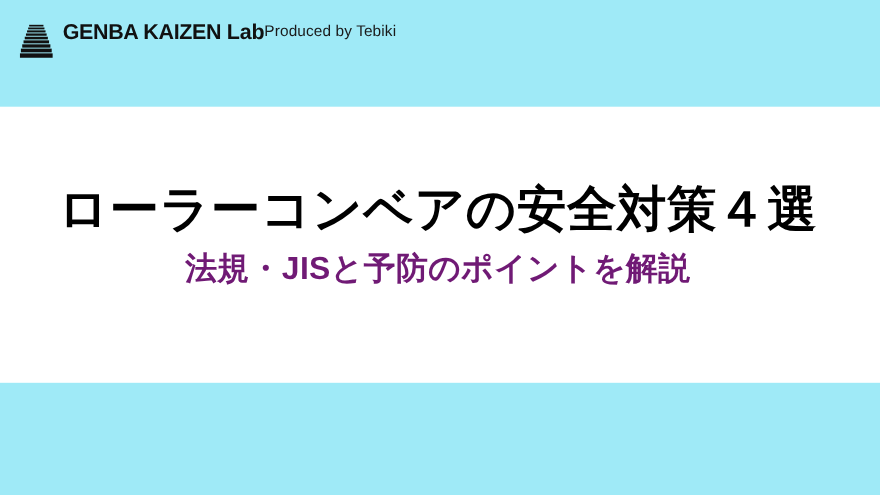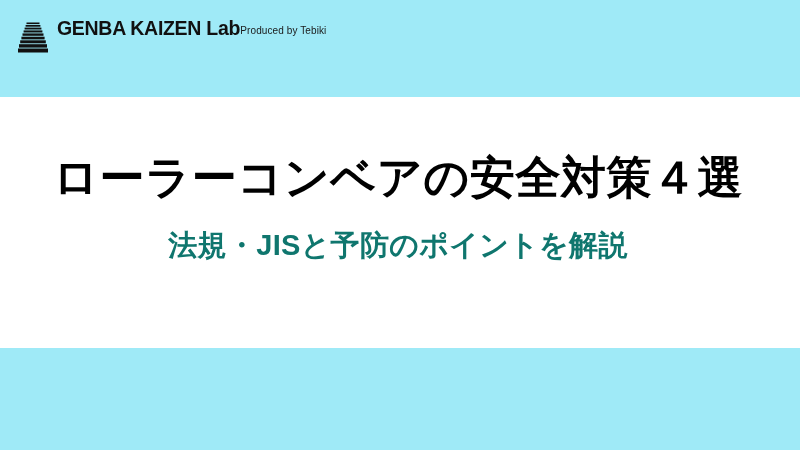--- a/index.html
+++ b/index.html
@@ -58,21 +58,21 @@
     color: #111111;
     letter-spacing: -0.3px;
     line-height: 1.05;
     white-space: nowrap;
   }
   .brand-title .lab {
     font-weight: bold;
     letter-spacing: -0.2px;
   }
   .brand-sub {
-    font-size: 10px;
+    font-size: 14px;
     font-weight: normal;
     color: #1a1a1a;
     line-height: 1.5;
     letter-spacing: 0.1px;
     white-space: nowrap;
   }
 
   
   #headline {
     position: absolute;
@@ -92,26 +92,26 @@
     color: #000000;
     line-height: 1.12;
     letter-spacing: 0.5px;
     white-space: nowrap;
     text-align: center;
     margin: 0;
   }
   .sub-title {
     font-size: 29px;
     font-weight: bold;
-    color: #0f766e;
+    color: #701a75;
     line-height: 1.15;
     letter-spacing: 0.3px;
     white-space: nowrap;
     text-align: right;
-    margin: 12px;
+    margin: 0;
   }
 </style>
 </head>
 <body>
 
 <div id="slide">
 
   <div class="band band-top"></div>
   <div class="band band-bottom"></div>
 

